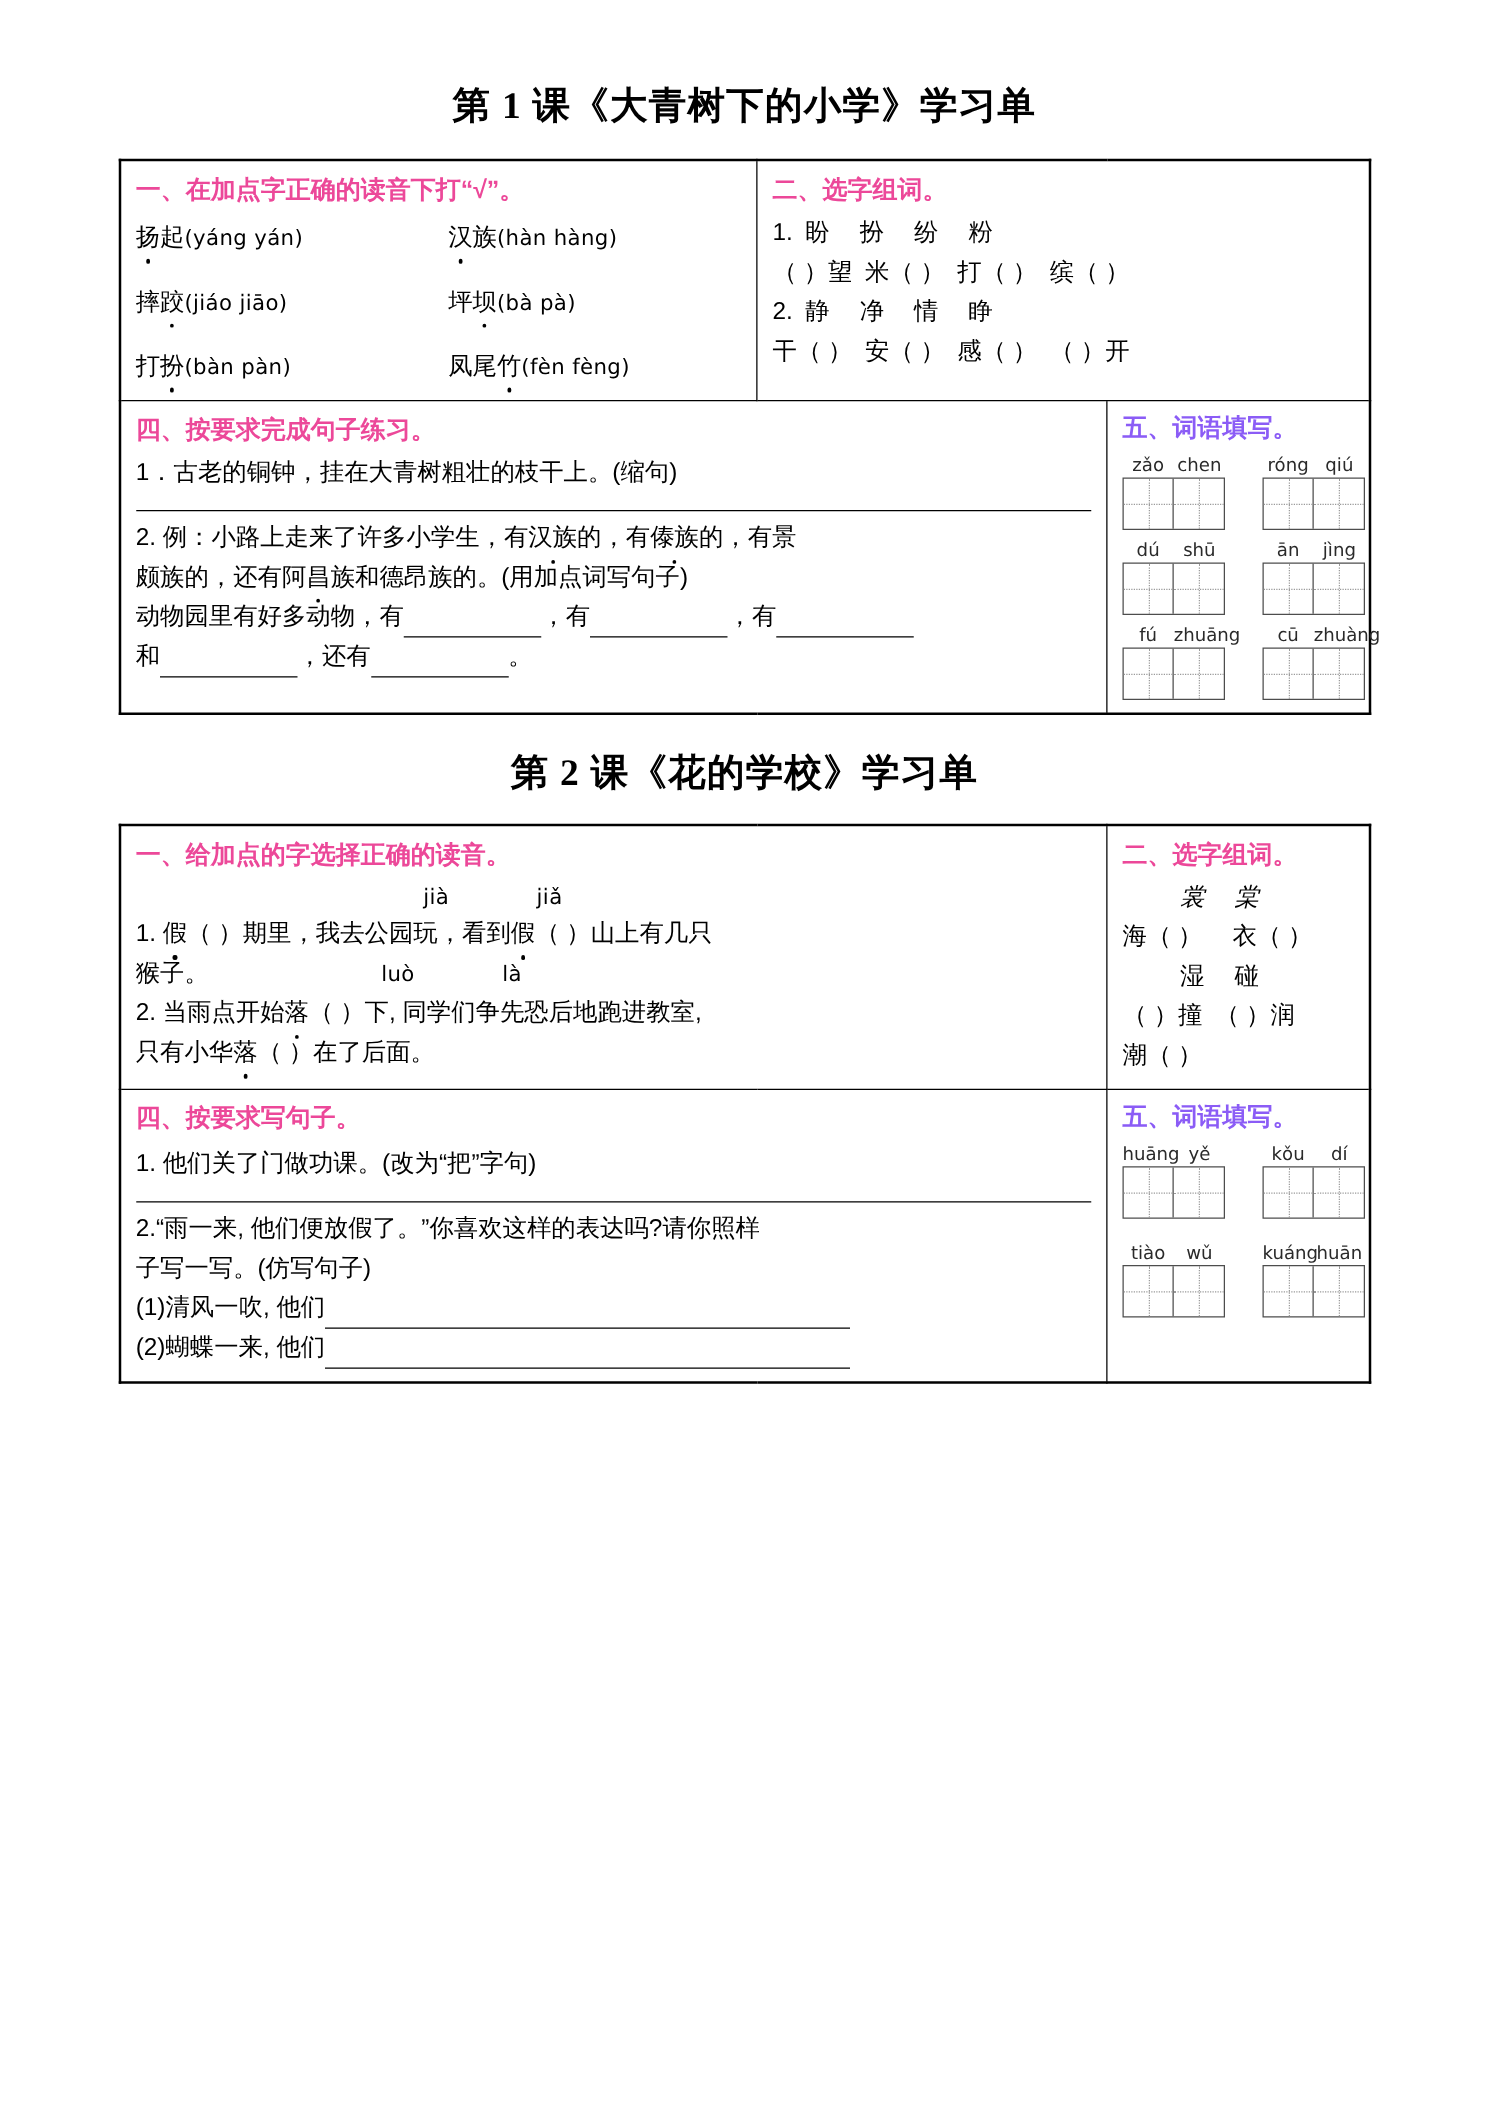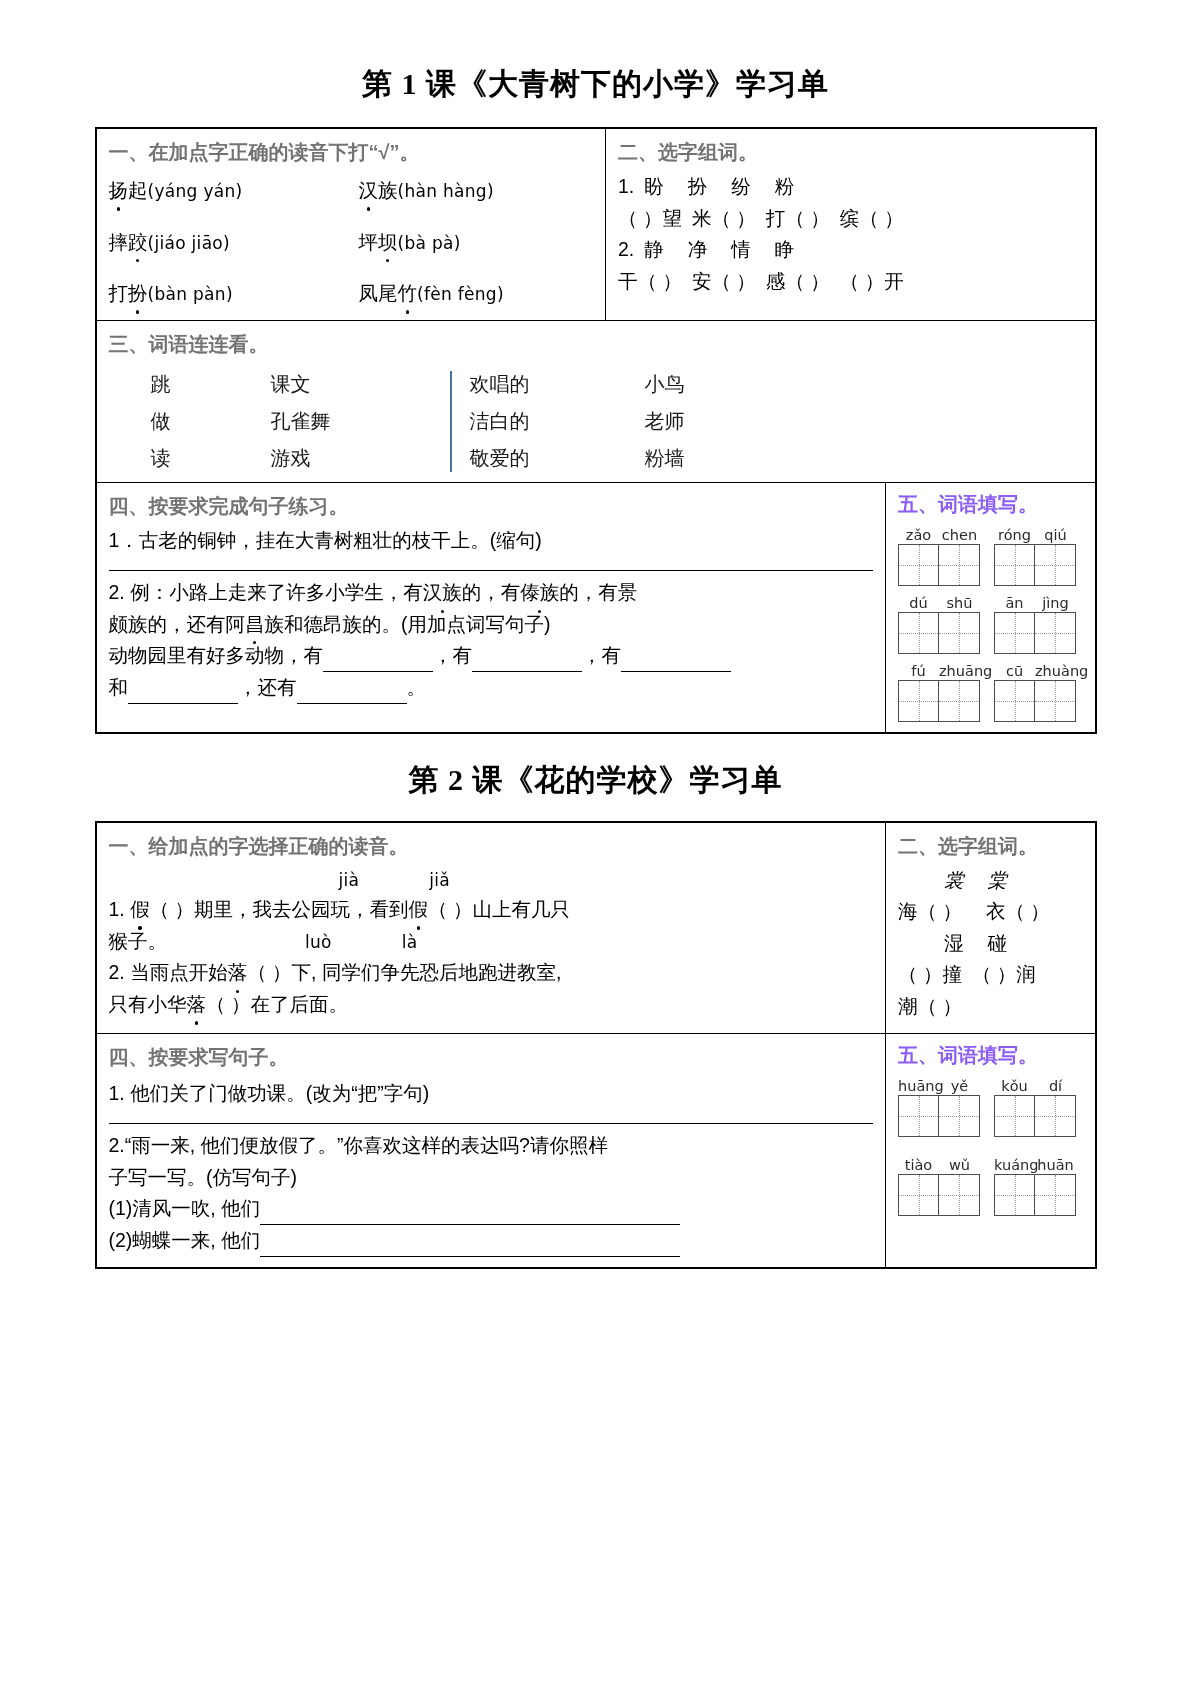--- a/index.html
+++ b/index.html
@@ -46,21 +46,21 @@
     vertical-align: top;
     padding: 8px 12px 10px 12px;
   }
 
   
   .q-head {
     font-family: "Liberation Sans", "DejaVu Sans", sans-serif;
     font-weight: bold;
     font-size: 20px;
     line-height: 1.5;
-    color: #737373;
+    color: #ec4899;
     white-space: nowrap;
   }
   .body-line {
     font-size: 19.5px;
     line-height: 1.62;
     color: #000;
     white-space: nowrap;
   }
   .pinyin {
     font-family: "DejaVu Sans", sans-serif;
@@ -128,21 +128,21 @@
   .tzg-title {
     font-weight: bold;
     font-size: 20px;
     color: #8b5cf6;
     margin-bottom: 6px;
     white-space: nowrap;
   }
   .tzg-group { margin-top: 9px; }
   .tzg-pair {
     display: flex;
-    gap: 14px;
+    gap: 30px;
     justify-content: flex-start;
   }
   .tzg-word { }
   .tzg-py {
     display: flex;
     font-family: "DejaVu Sans", sans-serif;
     font-size: 14.5px;
     color: #2a2a2a;
     margin-bottom: 1px;
   }
@@ -239,42 +239,20 @@
 
         <div class="body-line">
           <span>2.</span><span class="sp-s"></span><span>静</span><span class="sp-m"></span><span>净</span><span class="sp-m"></span><span>情</span><span class="sp-m"></span><span>睁</span>
         </div>
         <div class="body-line">
           <span>干（  ）</span><span class="sp-s"></span><span>安（  ）</span><span class="sp-s"></span><span>感（  ）</span><span class="sp-s"></span><span>（  ）开</span>
         </div>
       </td>
     </tr>
 
-    <tr>
-      <td colspan="3">
-        <div class="q-head">三、词语连连看。</div>
-        <div class="match">
-          <div>跳</div>
-          <div>课文</div>
-          <div class="match-divider"></div>
-          <div>欢唱的</div>
-          <div>小鸟</div>
-
-          <div>做</div>
-          <div>孔雀舞</div>
-          <div>洁白的</div>
-          <div>老师</div>
-
-          <div>读</div>
-          <div>游戏</div>
-          <div>敬爱的</div>
-          <div>粉墙</div>
-        </div>
-      </td>
-    </tr>
 
     <tr>
       <td colspan="2">
         <div class="q-head">四、按要求完成句子练习。</div>
         <div class="body-line" style="margin-top:4px;">1．古老的铜钟，挂在大青树粗壮的枝干上。(缩句)</div>
         <div class="rule"></div>
 
         <div class="body-line">
           <span>2. 例：小路上走来了许多小学生，有</span><span class="dotted">汉族</span><span>的，有</span><span class="dotted">傣族</span><span>的，有景</span>
         </div>

